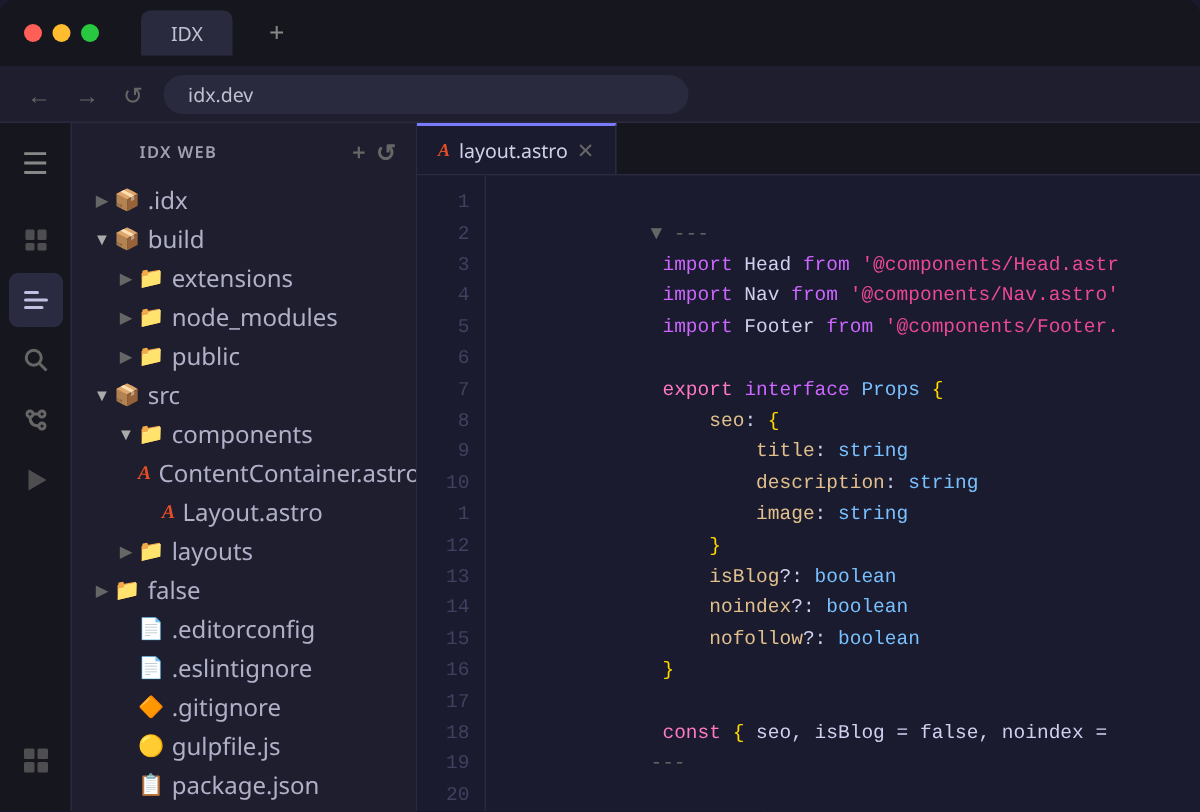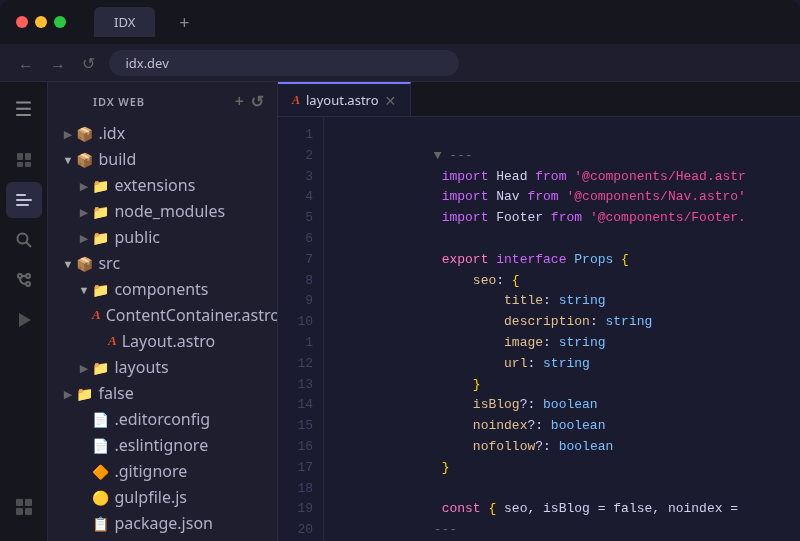--- a/index.html
+++ b/index.html
@@ -528,23 +528,20 @@
           <div class="code-line">
             <span style="padding-left:8px;"><span class="hl">        </span><span class="prop">title</span><span class="hl">: </span><span class="type">string</span></span>
           </div>
           <div class="code-line">
             <span style="padding-left:8px;"><span class="hl">        </span><span class="prop">description</span><span class="hl">: </span><span class="type">string</span></span>
           </div>
           <div class="code-line">
             <span style="padding-left:8px;margin-top:39px;"><span class="hl">        </span><span class="prop">image</span><span class="hl">: </span><span class="type">string</span></span>
           </div>
           <div class="code-line">
-            <span style="padding-left:8px;"><span class="hl">        </span><span class="prop">url</span><span class="hl">: </span><span class="type">string</span></span>
-          </div>
-          <div class="code-line">
             <span style="padding-left:8px;"><span class="hl">    </span><span class="br">}</span></span>
           </div>
           <div class="code-line">
             <span style="padding-left:8px;"><span class="hl">    </span><span class="prop">isBlog</span><span class="hl">?: </span><span class="type">boolean</span></span>
           </div>
           <div class="code-line">
             <span style="padding-left:8px;"><span class="hl">    </span><span class="prop">noindex</span><span class="hl">?: </span><span class="type">boolean</span></span>
           </div>
           <div class="code-line">
             <span style="padding-left:8px;text-align:right;"><span class="hl">    </span><span class="prop">nofollow</span><span class="hl">?: </span><span class="type">boolean</span></span>

